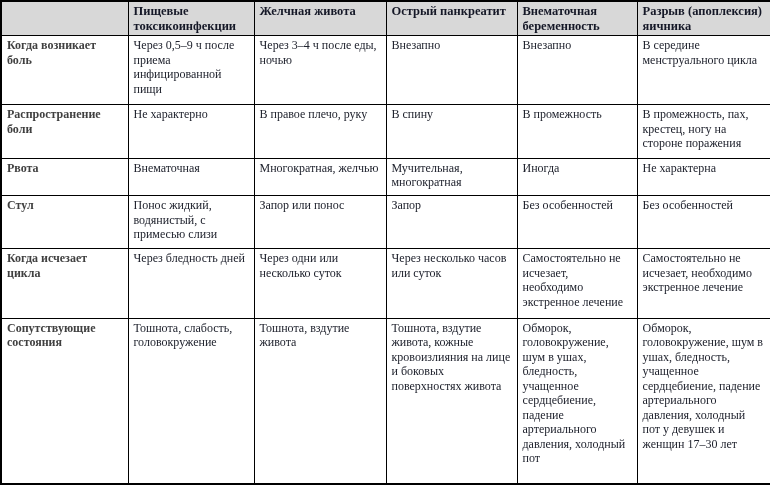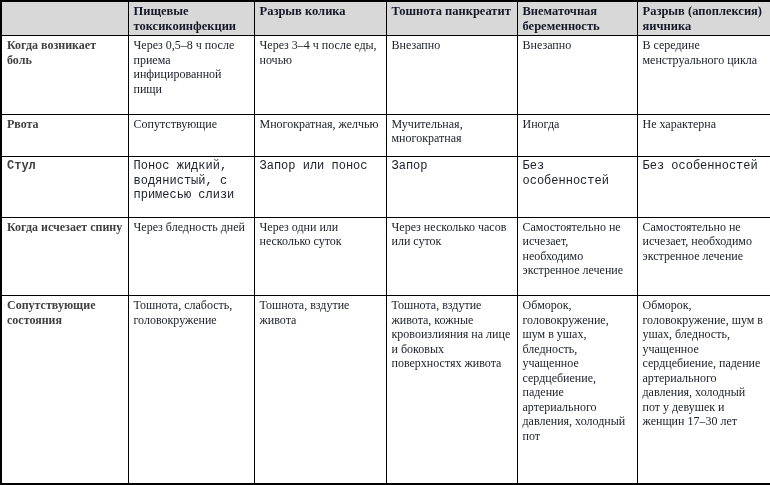--- a/index.html
+++ b/index.html
@@ -58,53 +58,61 @@
         <col style="width: 126px;">
         <col style="width: 132px;">
         <col style="width: 131px;">
         <col style="width: 120px;">
         <col style="width: 134px;">
       </colgroup>
     <thead>
         <tr style="height: 30px;">
           <th></th>
           <th>Пищевые токсикоинфекции</th>
-          <th>Разрыв колика</th>
-          <th>Тошнота панкреатит</th>
+          <th>Желчная живота</th>
+          <th>Острый панкреатит</th>
           <th>Внематочная беременность</th>
           <th>Разрыв (апоплексия) яичника</th>
         </tr>
       </thead>
     <tbody>
         <tr style="height: 43px;">
           <td class="rowhead">Когда возникает боль</td>
-          <td>Через 0,5–8 ч после приема инфицированной пищи</td>
+          <td>Через 0,5–9 ч после приема инфицированной пищи</td>
           <td>Через 3–4 ч после еды, ночью</td>
           <td>Внезапно</td>
           <td>Внезапно</td>
           <td>В середине менструального цикла</td>
         </tr>
+        <tr style="height: 45px;">
+          <td class="rowhead">Распространение боли</td>
+          <td>Не характерно</td>
+          <td>В правое плечо, руку</td>
+          <td>В спину</td>
+          <td>В промежность</td>
+          <td>В промежность, пах, крестец, ногу на стороне поражения</td>
+        </tr>
         <tr style="height: 32px;">
           <td class="rowhead">Рвота</td>
-          <td>Сопутствующие</td>
+          <td>Внематочная</td>
           <td>Многократная, желчью</td>
           <td>Мучительная, многократная</td>
           <td>Иногда</td>
           <td>Не характерна</td>
         </tr>
-        <tr style="height: 44px; font-family: Liberation Mono, monospace;">
+        <tr style="height: 44px;">
           <td class="rowhead">Стул</td>
           <td>Понос жидкий, водянистый, с примесью слизи</td>
           <td>Запор или понос</td>
           <td>Запор</td>
           <td>Без особенностей</td>
           <td>Без особенностей</td>
         </tr>
         <tr style="height: 44px;">
-          <td class="rowhead">Когда исчезает спину</td>
+          <td class="rowhead">Когда исчезает цикла</td>
           <td>Через бледность дней</td>
           <td>Через одни или несколько суток</td>
           <td>Через несколько часов или суток</td>
           <td>Самостоятельно не исчезает, необходимо экстренное лечение</td>
           <td>Самостоятельно не исчезает, необходимо экстренное лечение</td>
         </tr>
         <tr style="height: 107px;">
           <td class="rowhead">Сопутствующие состояния</td>
           <td>Тошнота, слабость, головокружение</td>
           <td>Тошнота, вздутие живота</td>

